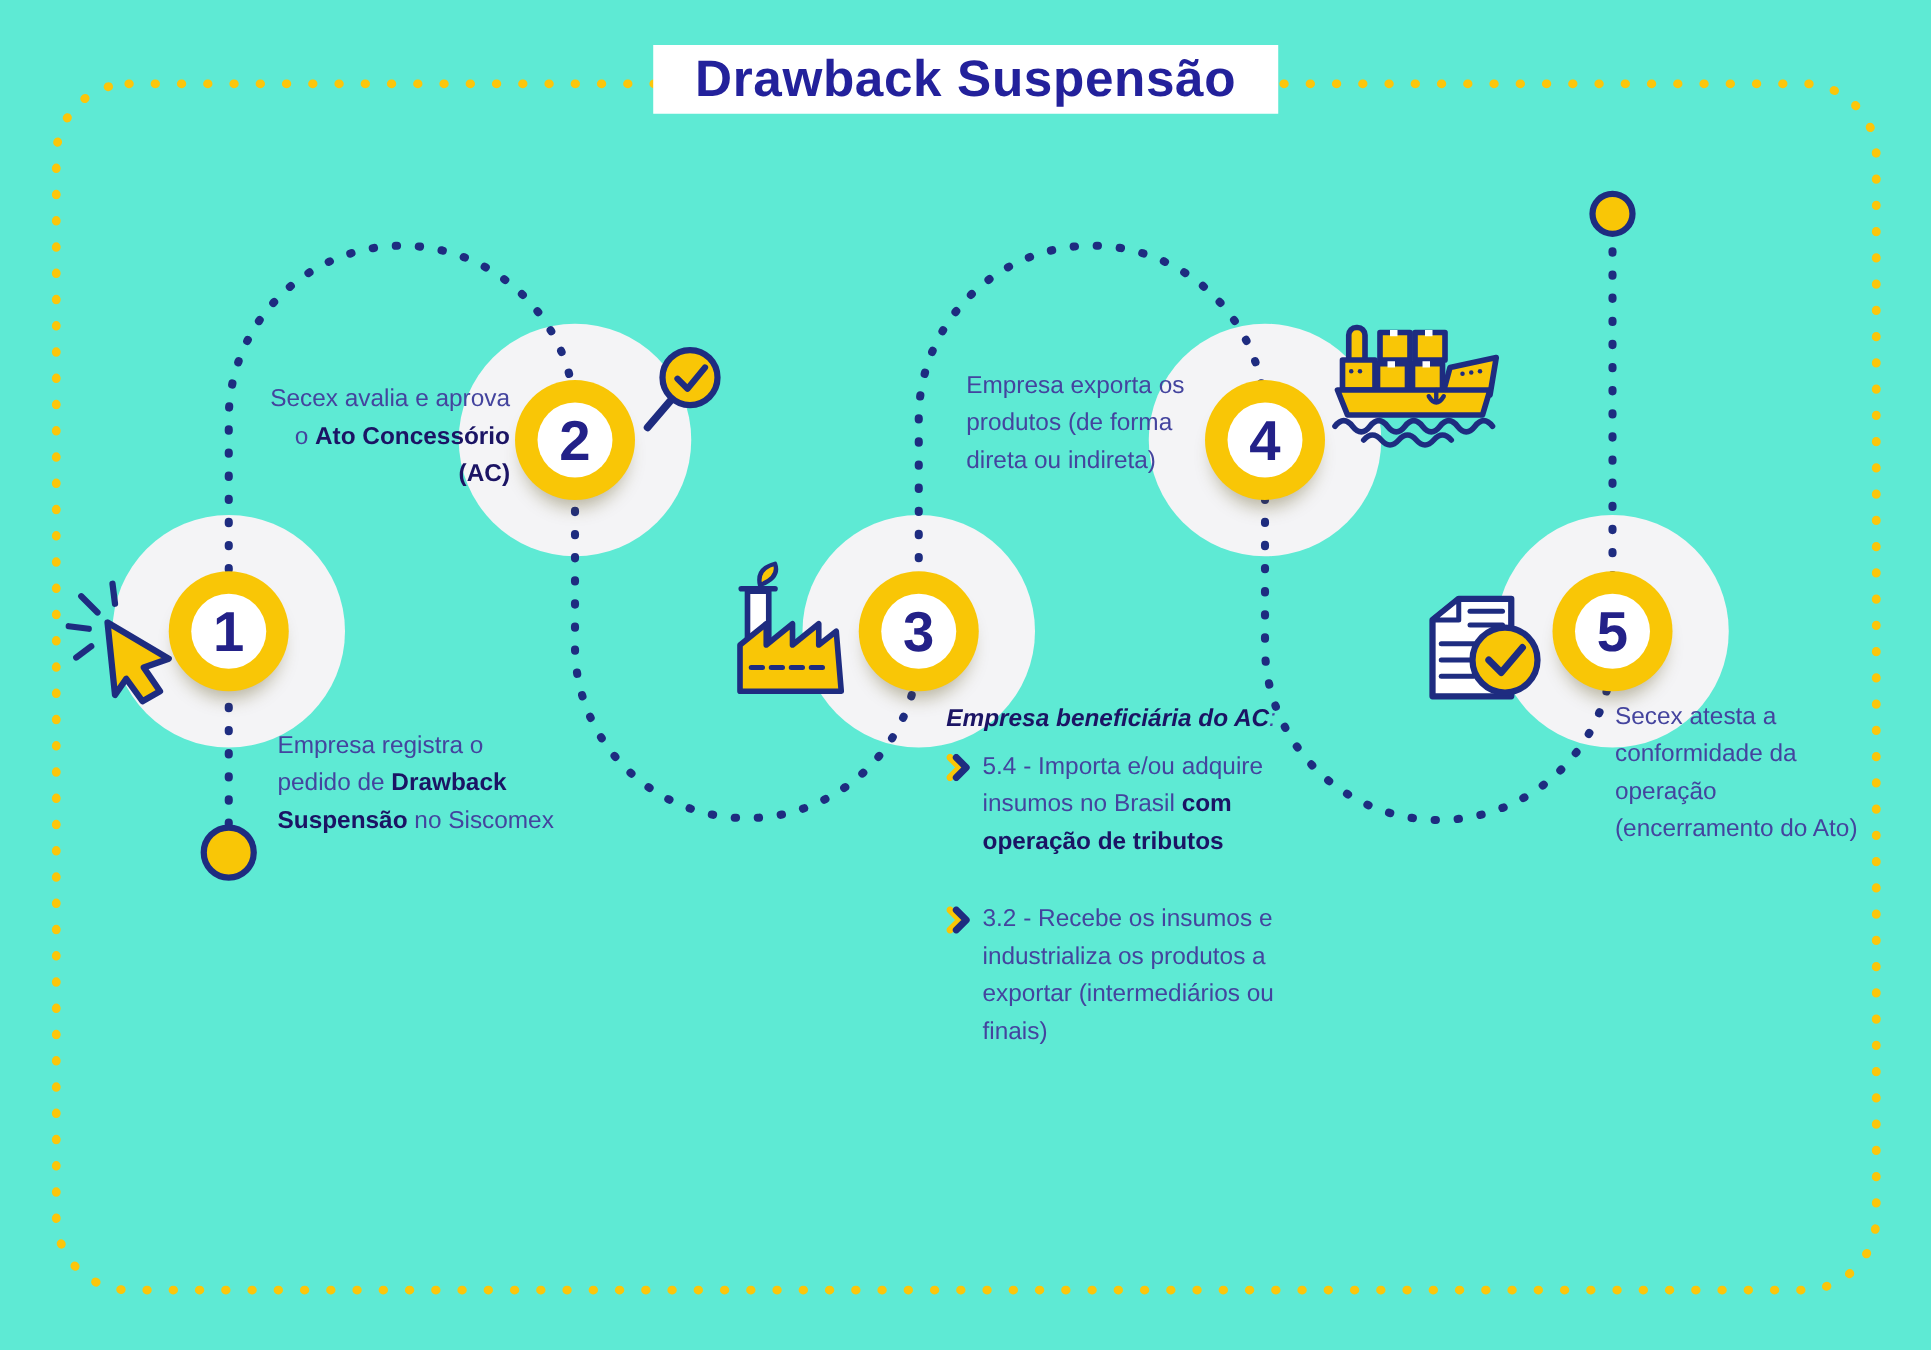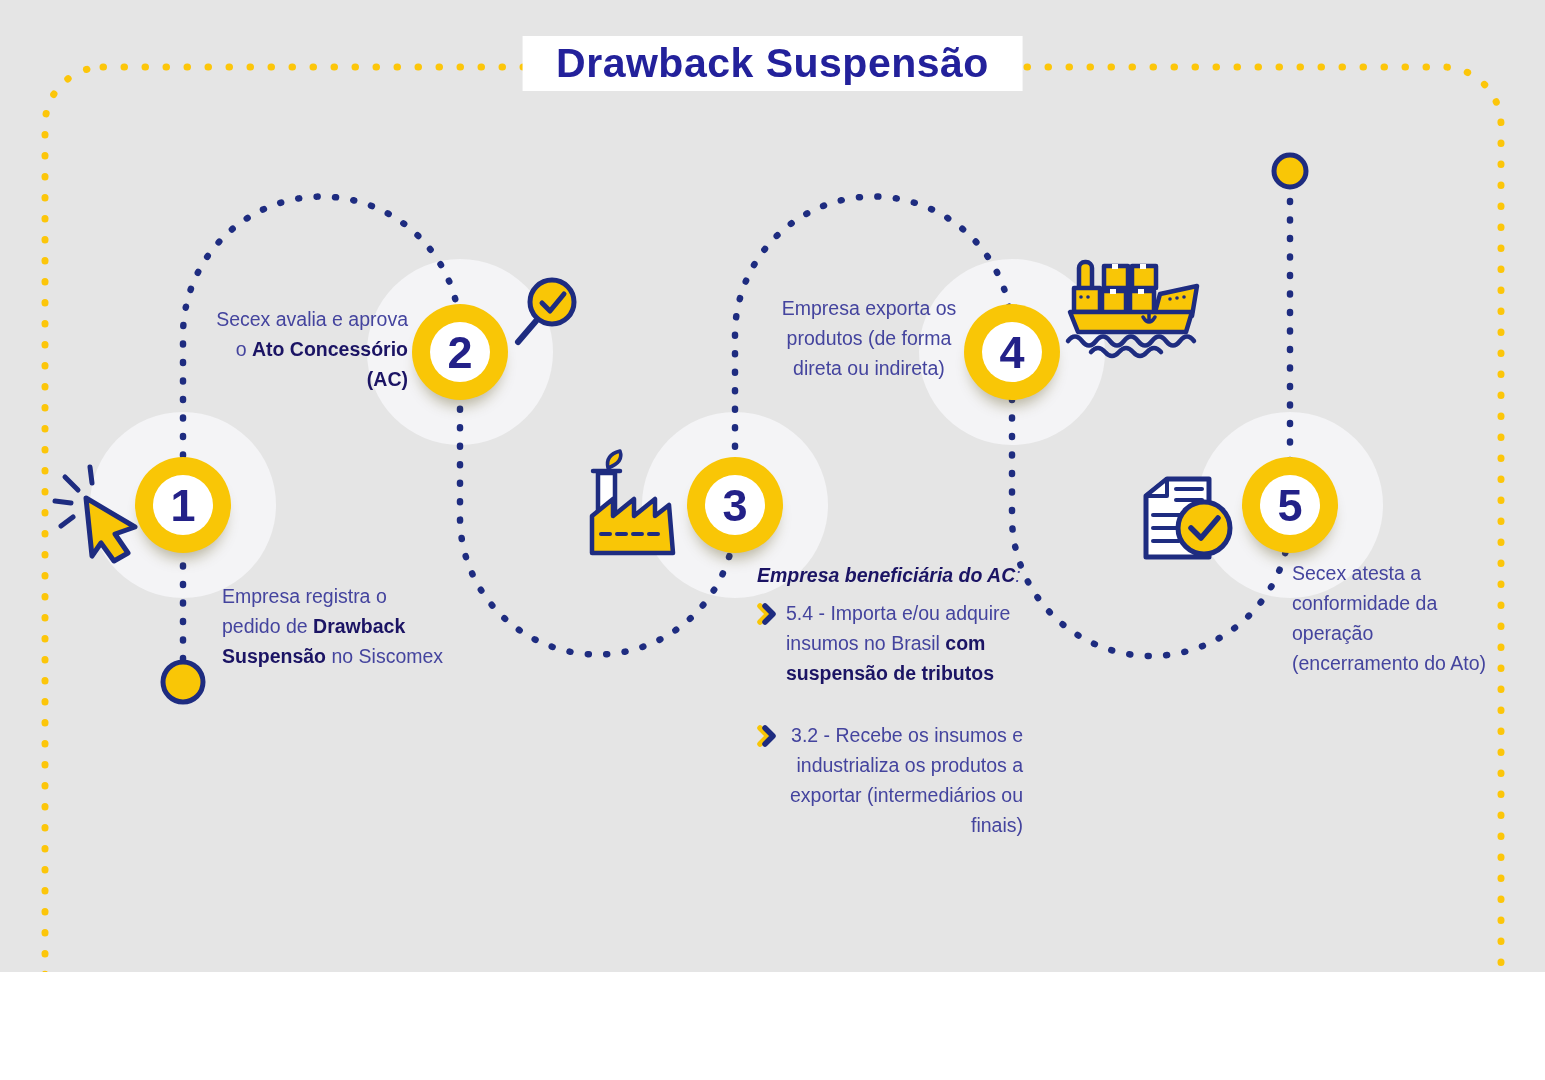--- a/index.html
+++ b/index.html
@@ -1,17 +1,17 @@
 <!DOCTYPE html>
 <html><head>
 <meta charset="utf-8">
 <style>
   html,body{margin:0;padding:0;background:#ffffff;}
   body{font-family:"Liberation Sans","DejaVu Sans",sans-serif;}
-  .canvas{position:relative;width:1545px;height:972px;background:#e5e5e5;overflow:hidden;}
+  .canvas{position:relative;width:1545px;height:1080px;background:#5eead4;overflow:hidden;}
   .layer{position:absolute;left:0;top:0;width:1545px;height:1080px;}
   .title{
     position:absolute;left:50%;top:36px;transform:translateX(-50%);
     background:#fff;padding:4px 34px;
     font-size:41px;font-weight:bold;letter-spacing:.5px;color:#23219B;
     white-space:nowrap;z-index:6;
   }
   .halo{position:absolute;width:186px;height:186px;border-radius:50%;background:#f4f4f6;z-index:1;}
   .stepcircle{
     position:absolute;width:96px;height:96px;border-radius:50%;
@@ -21,25 +21,25 @@
   .stepcircle .inner{
     width:60px;height:60px;border-radius:50%;background:#fff;
     display:flex;align-items:center;justify-content:center;
   }
   .stepcircle .num{font-size:45px;font-weight:bold;color:#232188;line-height:1;}
   .txt{position:absolute;font-size:19.5px;line-height:30px;color:#44449E;z-index:5;}
   .txt .b{font-weight:bold;color:#1B1464;}
   .t1{left:222px;top:556px;width:228px;text-align:left;margin-top:25px;}
   .t2{left:210px;top:293px;width:198px;text-align:right;margin-top:11px;}
   .t3{left:757px;top:560px;width:266px;text-align:left;}
-  .t4{left:773px;top:293px;width:192px;text-align:center;}
+  .t4{left:773px;top:293px;width:192px;text-align:left;}
   .t5{left:1292px;top:558px;width:198px;text-align:left;}
   .s3head{font-weight:bold;color:#1B1464;font-style:italic;}
   .bullet{display:flex;gap:9px;margin-top:8px;}
-  .bullet.second{margin-top:32px;text-align:right;}
+  .bullet.second{margin-top:32px;}
   .bullet svg{flex:0 0 auto;margin-top:5px;}
   .btxt{flex:1;}
 </style>
 </head>
 <body>
 
 <div class="canvas">
 
   <div class="halo" style="left:90px;top:412px;"></div>
   <div class="halo" style="left:367px;top:259px;"></div>
@@ -146,21 +146,21 @@
 
   <div class="txt t2"><span>Secex avalia e aprova o </span><span class="b">Ato Concessório (AC)</span></div>
 
   <div class="txt t3">
     <div class="s3head"><span>Empresa beneficiária do AC</span><span style="font-weight:normal;color:#44449E;">:</span></div>
     <div class="bullet">
       <svg width="20" height="22" viewBox="0 0 20 22">
         <path d="M3,3 L11,11 L3,19" fill="none" stroke="#F9C606" stroke-width="5.5" stroke-linecap="round" stroke-linejoin="round"></path>
         <path d="M8,3 L16,11 L8,19" fill="none" stroke="#1E2C80" stroke-width="5.5" stroke-linecap="round" stroke-linejoin="round"></path>
       </svg>
-      <div class="btxt"><span>5.4 - Importa e/ou adquire insumos no Brasil </span><span class="b">com suspensão de tributos</span></div>
+      <div class="btxt"><span>5.4 - Importa e/ou adquire insumos no Brasil </span><span class="b">com operação de tributos</span></div>
     </div>
     <div class="bullet second">
       <svg width="20" height="22" viewBox="0 0 20 22">
         <path d="M3,3 L11,11 L3,19" fill="none" stroke="#F9C606" stroke-width="5.5" stroke-linecap="round" stroke-linejoin="round"></path>
         <path d="M8,3 L16,11 L8,19" fill="none" stroke="#1E2C80" stroke-width="5.5" stroke-linecap="round" stroke-linejoin="round"></path>
       </svg>
       <div class="btxt"><span>3.2 - Recebe os insumos e industrializa os produtos a exportar (intermediários ou finais)</span></div>
     </div>
   </div>
 

